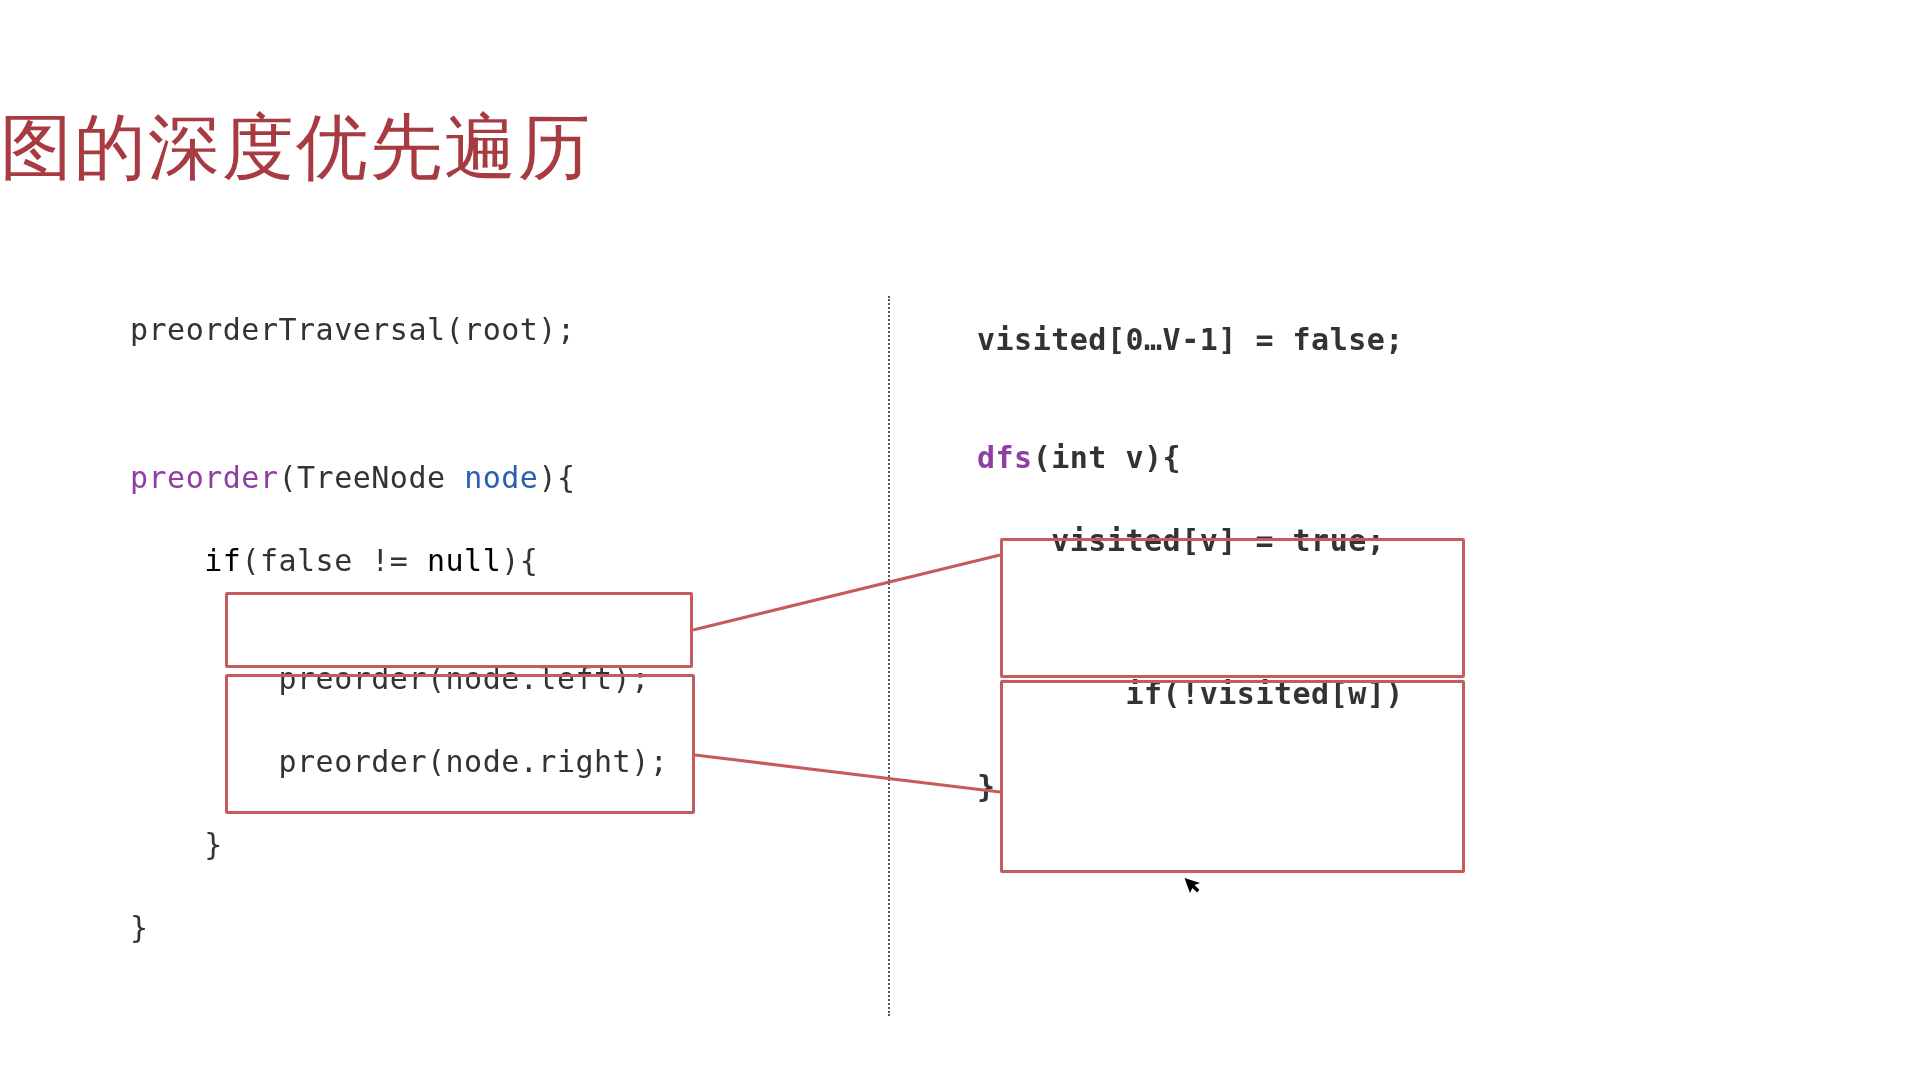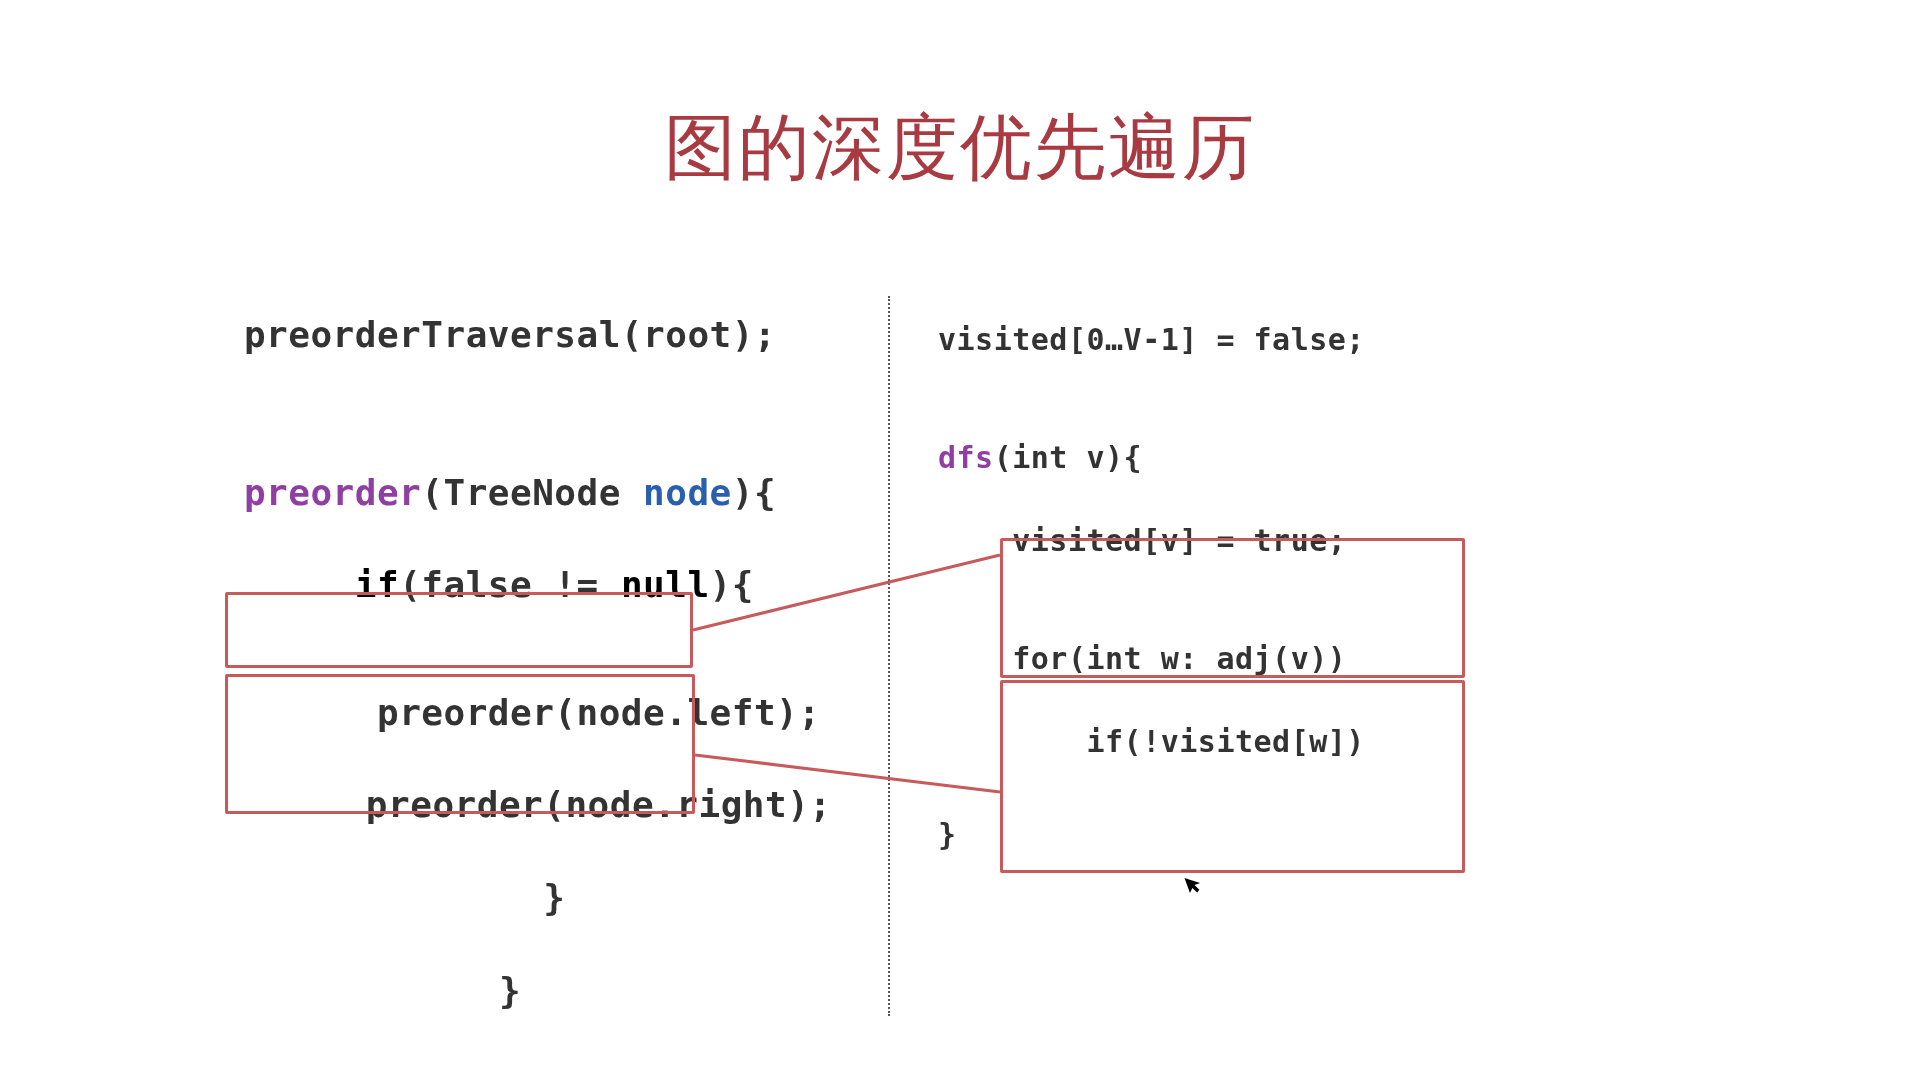--- a/index.html
+++ b/index.html
@@ -9,21 +9,20 @@
     }
     body {
       width: 1920px;
       height: 1080px;
       background: #ffffff;
       font-family: "Menlo", "Monaco", "Consolas", monospace;
       position: relative;
       overflow: hidden;
     }
     .title {
-      text-align: center;
       color: #a83a42;
       font-size: 72px;
       font-weight: normal;
       padding-top: 100px;
       font-family: "PingFang SC", "Microsoft YaHei", sans-serif;
       letter-spacing: 2px;
     }
     .content {
       display: flex;
       margin-top: 110px;
@@ -32,27 +31,26 @@
     }
     .divider {
       position: absolute;
       left: 888px;
       top: -10px;
       height: 720px;
       border-left: 2px dotted #555;
     }
     .left-col {
       width: 760px;
-      font-size: 36px;
-      font-weight: bold;
+      font-size: 30px;
+      font-weight: normal;
       color: #333;
-      text-align: center;
     }
     .right-col {
-      margin-left: 48px;
+      margin-left: 87px;
       font-size: 30px;
       font-weight: bold;
       color: #333;
     }
     .code-line {
       line-height: 1.6;
       white-space: pre;
       letter-spacing: 0.5px;
     }
     .gap-sm { height: 10px; }
@@ -110,21 +108,20 @@
   <div class="right-col">
     <div class="gap-sm"></div>
     <div class="code-line">visited[0…V-1] = false;</div>
     <div class="gap-md"></div>
     <div class="gap-md"></div>
     <div class="code-line"><span class="kw-purple">dfs</span><span>(int v){</span></div>
     <div class="gap-md"></div>
     <div class="code-line">    <span>visited[v] = true;</span></div>
     <div class="gap-md"></div>
     <div class="gap-md"></div>
-    <div class="code-line">    <span>for(int w: adj(v))</span></div>
     <div class="gap-md"></div>
     <div class="code-line">        <span>if(!visited[w])</span></div>
     <div class="gap-md"></div>
     <div class="gap-sm"></div>
     <div class="code-line">}</div>
   </div>
 </div>
 
 <div class="hl-box" style="left:225px; top:592px; width:468px; height:76px;"></div>
 <div class="hl-box" style="left:225px; top:674px; width:470px; height:140px;"></div>

